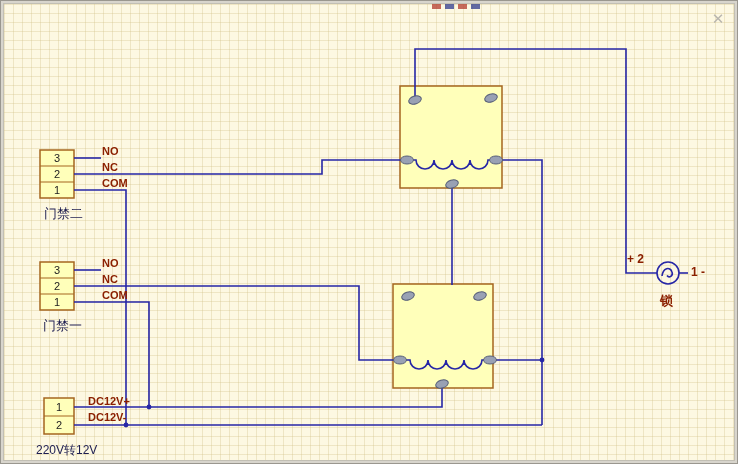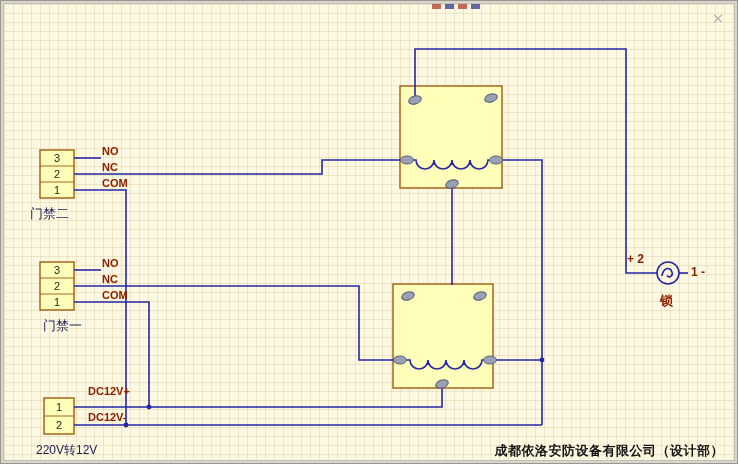--- a/index.html
+++ b/index.html
@@ -107,38 +107,37 @@
       <circle cx="664" cy="269" r="11" class="wire"></circle>
       <path class="wire" d="M658,272 c1,-8 8,-10 10,-4 c1.5,4 -3,6.5 -5,3.5"></path>
     </svg>
 
     <div class="pinnum" style="left:36px;top:146px">3</div>
     <div class="pinnum" style="left:36px;top:162px">2</div>
     <div class="pinnum" style="left:36px;top:178px">1</div>
     <div class="lbl netlbl" style="left:98px;top:141px">NO</div>
     <div class="lbl netlbl" style="left:98px;top:157px">NC</div>
     <div class="lbl netlbl" style="left:98px;top:173px">COM</div>
-    <div class="lbl namelbl" style="left:26px;top:201px">门禁二</div>
+    <div class="lbl namelbl" style="left:40px;top:201px">门禁二</div>
 
     <div class="pinnum" style="left:36px;top:258px">3</div>
     <div class="pinnum" style="left:36px;top:274px">2</div>
     <div class="pinnum" style="left:36px;top:290px">1</div>
     <div class="lbl netlbl" style="left:98px;top:253px">NO</div>
     <div class="lbl netlbl" style="left:98px;top:269px">NC</div>
     <div class="lbl netlbl" style="left:98px;top:285px">COM</div>
     <div class="lbl namelbl" style="left:39px;top:313px">门禁一</div>
 
     <div class="pinnum narrow" style="left:40px;top:394px">1</div>
     <div class="pinnum narrow" style="left:40px;top:412px">2</div>
-    <div class="lbl netlbl" style="left:84px;top:381px">DC12V+</div>
+    <div class="lbl netlbl" style="left:84px;top:391px">DC12V+</div>
     <div class="lbl netlbl" style="left:84px;top:407px">DC12V-</div>
     <div class="lbl namelbl" style="left:32px;top:438px;font-size:12px">220V转12V</div>
 
     <div class="lbl locklbl" style="left:623px;top:248px">+ 2</div>
     <div class="lbl locklbl" style="left:687px;top:261px">1 -</div>
     <div class="lbl lockname" style="left:656px;top:288px">锁</div>
 
-    <div class="company">成都依洛安防设备有限公司（设计部）</div>
 
     <div class="close">✕</div>
 
   </div>
 </div>
 
 </body></html>

